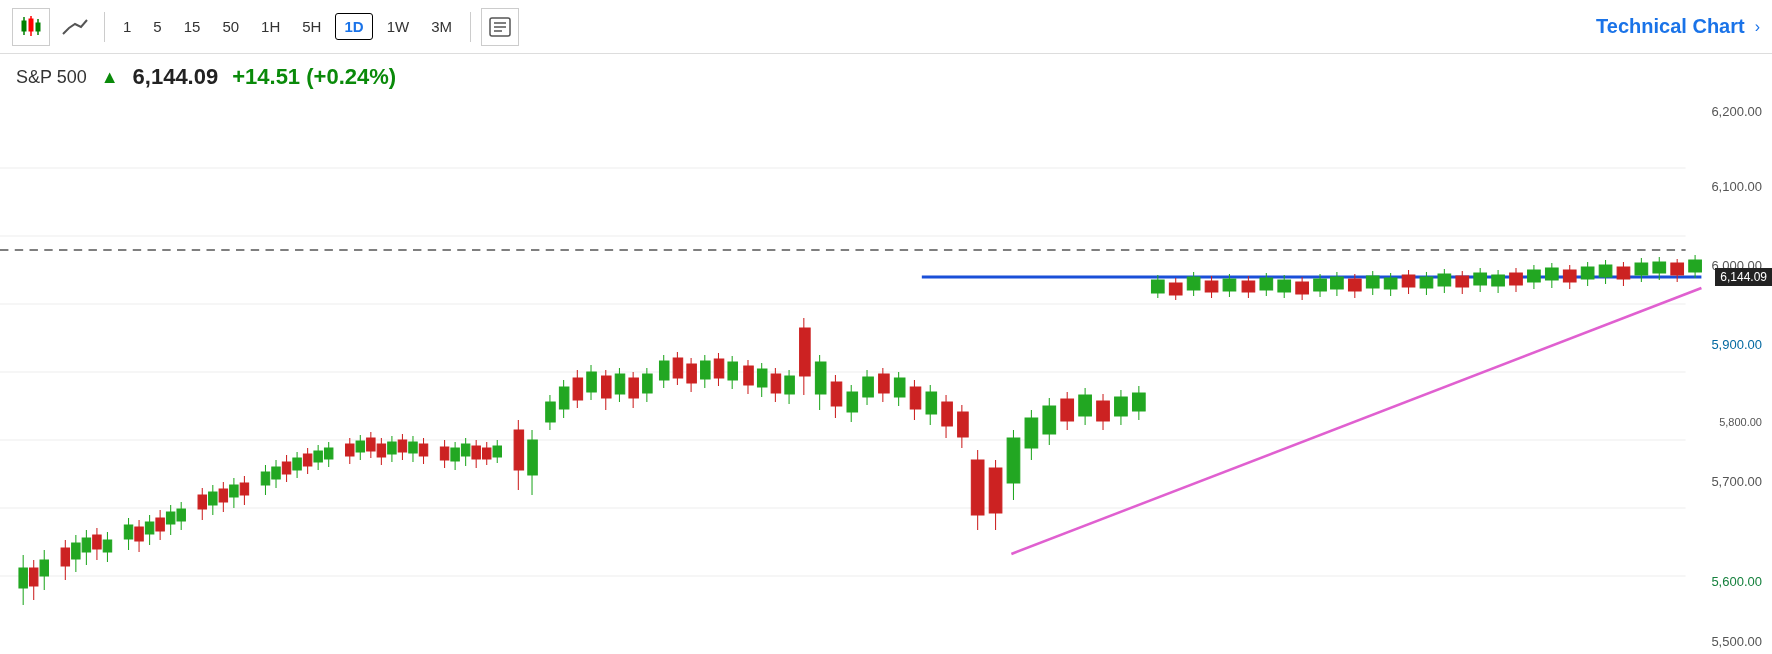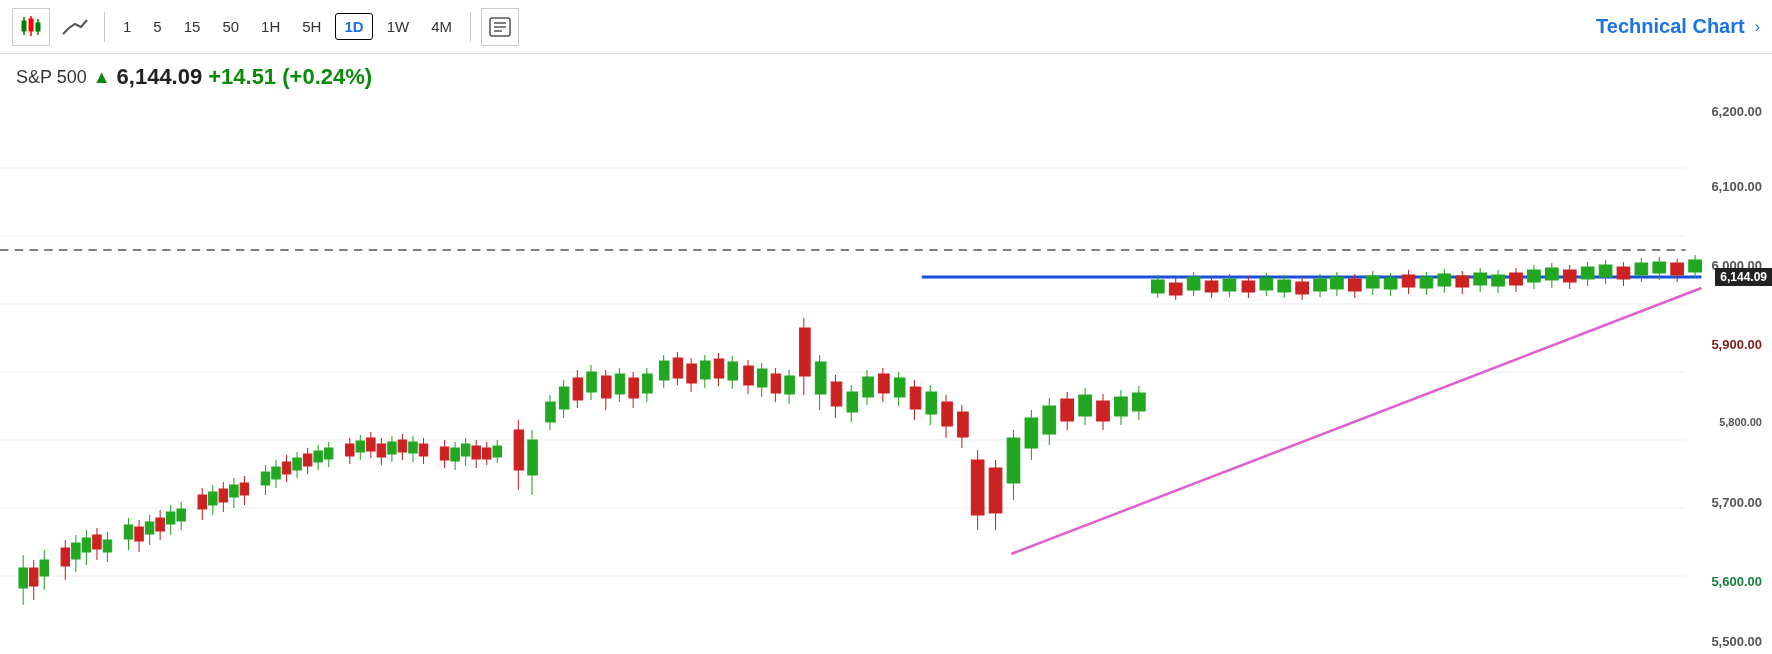--- a/index.html
+++ b/index.html
@@ -35,37 +35,36 @@
       display: flex; align-items: center; justify-content: center;
       cursor: pointer;
     }
     .toolbar-title {
       margin-left: auto; font-size: 20px; font-weight: bold; color: #1a73e8;
     }
     .toolbar-arrow { color: #1a73e8; font-size: 16px; margin-left: 4px; }
 
     
     .price-bar {
-      padding: 10px 16px; display: flex; align-items: center; gap: 6px;
+      padding: 10px 16px; display: flex; align-items: center; gap: 14px;
       height: 46px;
       text-align: right;
     }
     .index-name { font-size: 18px; color: #333; }
     .arrow-up { color: #0a8a0a; font-size: 18px; }
     .price-value { font-size: 22px; font-weight: bold; color: #222; }
     .price-change { font-size: 22px; color: #0a8a0a; font-weight: bold; }
 
     
     .chart-area {
       position: relative;
       width: 1772px;
       height: 554px; 
       background: #fff;
       overflow: hidden;
-      font-weight: bold;
     }
 
     svg.chart-svg {
       position: absolute; top: 0; left: 0;
       width: 100%; height: 100%;
     }
 
     
     .y-axis {
       position: absolute; right: 0; top: 0; bottom: 0;
@@ -112,21 +111,21 @@
   <div class="divider"></div>
 
   <button class="time-btn">1</button>
   <button class="time-btn">5</button>
   <button class="time-btn">15</button>
   <button class="time-btn">50</button>
   <button class="time-btn">1H</button>
   <button class="time-btn">5H</button>
   <button class="time-btn active">1D</button>
   <button class="time-btn">1W</button>
-  <button class="time-btn">4M</button>
+  <button class="time-btn">3M</button>
 
   <div class="divider"></div>
 
   <div class="news-icon">
     <svg width="24" height="24" viewBox="0 0 24 24">
       <rect x="2" y="3" width="20" height="18" rx="2" fill="none" stroke="#555" stroke-width="1.5"></rect>
       <line x1="6" y1="8" x2="18" y2="8" stroke="#555" stroke-width="1.5"></line>
       <line x1="6" y1="12" x2="18" y2="12" stroke="#555" stroke-width="1.5"></line>
       <line x1="6" y1="16" x2="14" y2="16" stroke="#555" stroke-width="1.5"></line>
     </svg>
@@ -415,21 +414,21 @@
     <line x1="1609" y1="155" x2="1609" y2="178" class="candle-green wick"></line>
     <rect x="1603" y="160" width="12" height="12" class="candle-green"></rect>
 
   </svg>
 
   <div class="y-axis">
 
     <div class="y-label" style="position:absolute; right:6px; top:4px; font-size:13px; color:#555;">6,200.00</div>
     <div class="y-label" style="position:absolute; right:6px; top:79px; font-size:13px; color:#555;">6,100.00</div>
     <div class="y-label" style="position:absolute; right:6px; top:158px; font-size:13px; color:#555;">6,000.00</div>
-    <div class="y-label" style="position:absolute; right:6px; top:237px; font-size:13px; color:#7f1d1d;">5,900.00</div>
+    <div class="y-label" style="position:absolute; right:6px; top:237px; font-size:13px; color:#0369a1;">5,900.00</div>
     <div class="y-label" style="position:absolute; right:6px; top:316px; font-size:11px; color:#555;">5,800.00</div>
-    <div class="y-label" style="position:absolute; right:6px; top:395px; font-size:13px; color:#555;">5,700.00</div>
+    <div class="y-label" style="position:absolute; right:6px; top:374px; font-size:13px; color:#555;">5,700.00</div>
     <div class="y-label" style="position:absolute; right:6px; top:474px; font-size:13px; color:#15803d;">5,600.00</div>
     <div class="y-label" style="position:absolute; right:6px; top:534px; font-size:13px; color:#555;">5,500.00</div>
 
     <div class="y-label-current" style="top: 168px; right: 0; font-size: 12px; padding: 2px 5px;">6,144.09</div>
   </div>
 </div>
 
 </body></html>

